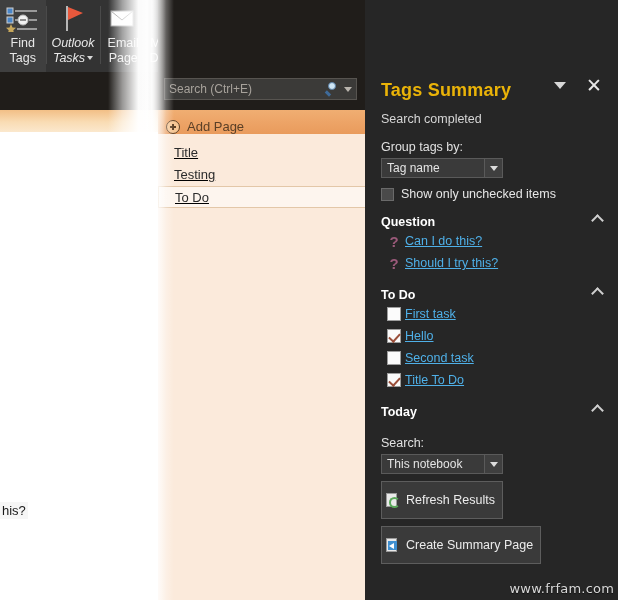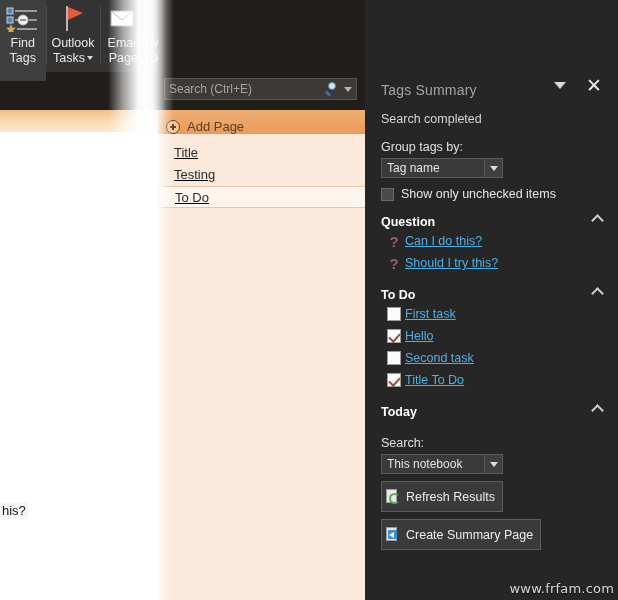--- a/index.html
+++ b/index.html
@@ -23,21 +23,21 @@
     position: absolute;
     left: 0; top: 0;
     width: 200px; height: 72px;
     background: #333333;
     display: flex;
     align-items: flex-start;
   }
   .ribbon-btn {
     position: relative;
     width: 48px;
-    height: 81px;
+    height: 72px;
     padding-top: 4px;
     display: flex;
     flex-direction: column;
     align-items: center;
     justify-content: flex-start;
     color: #e8e8e8;
     font-size: 12.5px;
     line-height: 15px;
     text-align: center;
     cursor: default;
@@ -50,21 +50,21 @@
     align-items: center;
     justify-content: center;
     margin-bottom: 2px;
   }
   .ribbon-btn .lbl { white-space: nowrap; }
   .ribbon-sep {
     width: 1px; height: 58px;
     background: #4a4a4a;
     margin-top: 6px;
   }
-  .btn-outlook { width: 56px; }
+  .btn-outlook { width: 56px; font-style: italic; }
   .btn-email { width: 48px; }
   .btn-meeting { width: 56px; }
 
   .caret-dn {
     display: inline-block;
     width: 0; height: 0;
     border-left: 3.5px solid transparent;
     border-right: 3.5px solid transparent;
     border-top: 4px solid #d8d8d8;
     vertical-align: middle;
@@ -247,23 +247,23 @@
   .panel-inner { padding: 0 16px; }
 
   .panel-title-row {
     position: relative;
     height: 40px;
     margin-top: 70px;
     display: flex;
     align-items: center;
   }
   .panel-title {
-    font-size: 14px;
-    font-weight: 400;
-    color: #a3a3a3;
+    font-size: 18px;
+    font-weight: 700;
+    color: #eab308;
     letter-spacing: 0.2px;
     white-space: nowrap;
   }
   .panel-tools {
     position: absolute;
     right: 0; top: 6px;
     display: flex;
     align-items: center;
     gap: 20px;
   }
@@ -417,21 +417,21 @@
     border-right: 2.4px solid #5fae5f;
     border-bottom: 2.4px solid #5fae5f;
     transform: rotate(42deg);
   }
 
   
   .bottom-sec { margin-top: 16px; }
   .btn {
     display: inline-flex;
     align-items: center;
-    height: 31px;
+    height: 38px;
     background: #3a3a3a;
     border: 1px solid #5d5d5d;
     color: #ececec;
     font-size: 12.5px;
     padding: 0 7px 0 3px;
     margin-top: 7px;
     cursor: pointer;
     white-space: nowrap;
   }
   .btn .bico {

